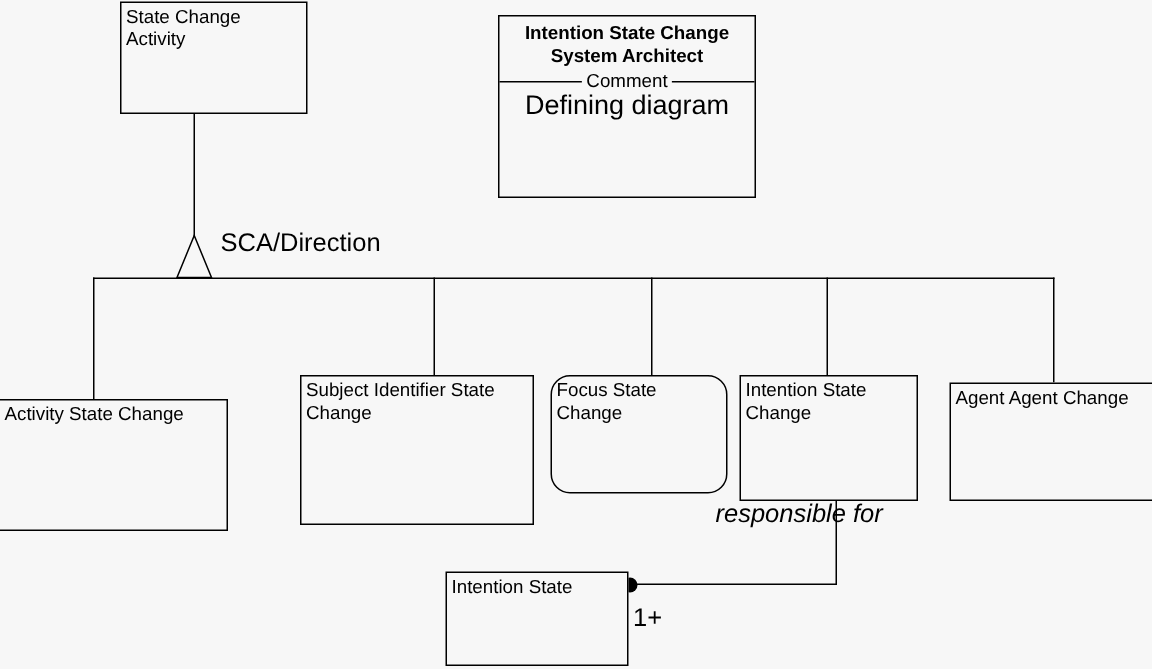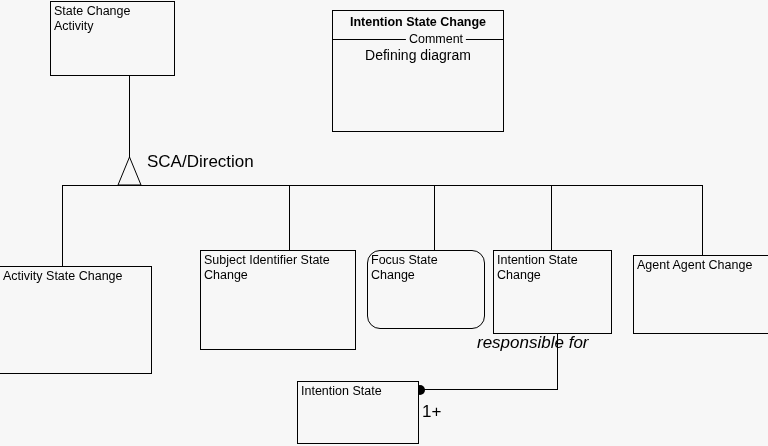--- a/index.html
+++ b/index.html
@@ -68,26 +68,25 @@
     position: absolute;
     top: 0;
     left: 50%;
     transform: translateX(-50%);
     background: #f7f7f7;
     padding: 0 3px;
     font-size: 12.5px;
     line-height: 16px;
     color: #000;
     white-space: nowrap;
-    margin-left: 18px;
   }
   .title-box .tb-comment {
     display: block;
     text-align: center;
-    font-size: 14px;
+    font-size: 18px;
     line-height: 15px;
     color: #000;
   }
 
   
   .line-h {
     position: absolute;
     height: 1px;
     background: #000;
   }
@@ -120,27 +119,28 @@
   }
   .annot.italic {
     font-style: italic;
   }
 </style>
 </head>
 <body>
 
 <div id="canvas">
 
-  <div class="class-box" style="left:50px; top:1px; width:125px; height:75px;">
+  <div class="class-box" style="left:80px; top:1px; width:125px; height:75px;">
     <span class="cb-label">State Change
 Activity</span>
   </div>
 
   <div class="title-box" style="left:332px; top:10px; width:172px; height:122px;">
     <span class="tb-line tb-top">Intention State Change</span>
+    <span class="tb-line">System Architect</span>
     <div class="divider-wrap">
       <div class="divider-rule"></div>
       <span class="divider-label">Comment</span>
     </div>
     <span class="tb-comment">Defining diagram</span>
   </div>
 
   <div class="line-v" style="left:129px; top:76px; height:82px;"></div>
 
   <svg class="gen-triangle" style="left:117px; top:156px;" width="25" height="30" viewBox="0 0 25 30">
@@ -150,21 +150,21 @@
   <span class="annot" style="left:147px; top:155px;">SCA/Direction</span>
 
   <div class="line-h" style="left:62px; top:185px; width:641px;"></div>
 
   <div class="line-v" style="left:62px; top:185px; height:81px;"></div>
   <div class="line-v" style="left:289px; top:185px; height:65px;"></div>
   <div class="line-v" style="left:434px; top:185px; height:70px;"></div>
   <div class="line-v" style="left:551px; top:185px; height:65px;"></div>
   <div class="line-v" style="left:702px; top:185px; height:70px;"></div>
 
-  <div class="class-box" style="left:-1px; top:266px; width:153px; height:108px;">
+  <div class="class-box" style="left:-1px; top:266px; width:153px; height:88px;">
     <span class="cb-label">Activity State Change</span>
   </div>
 
   <div class="class-box" style="left:200px; top:250px; width:156px; height:100px;">
     <span class="cb-label">Subject Identifier State
 Change</span>
   </div>
 
   <div class="class-box" style="left:367px; top:250px; width:118px; height:79px;border-radius:13px;">
     <span class="cb-label">Focus State

